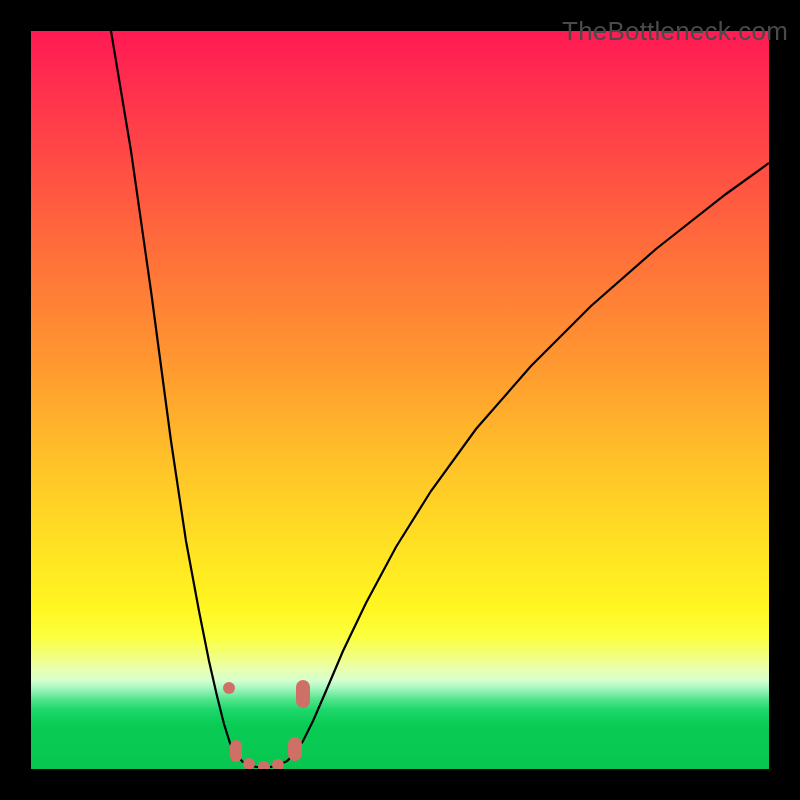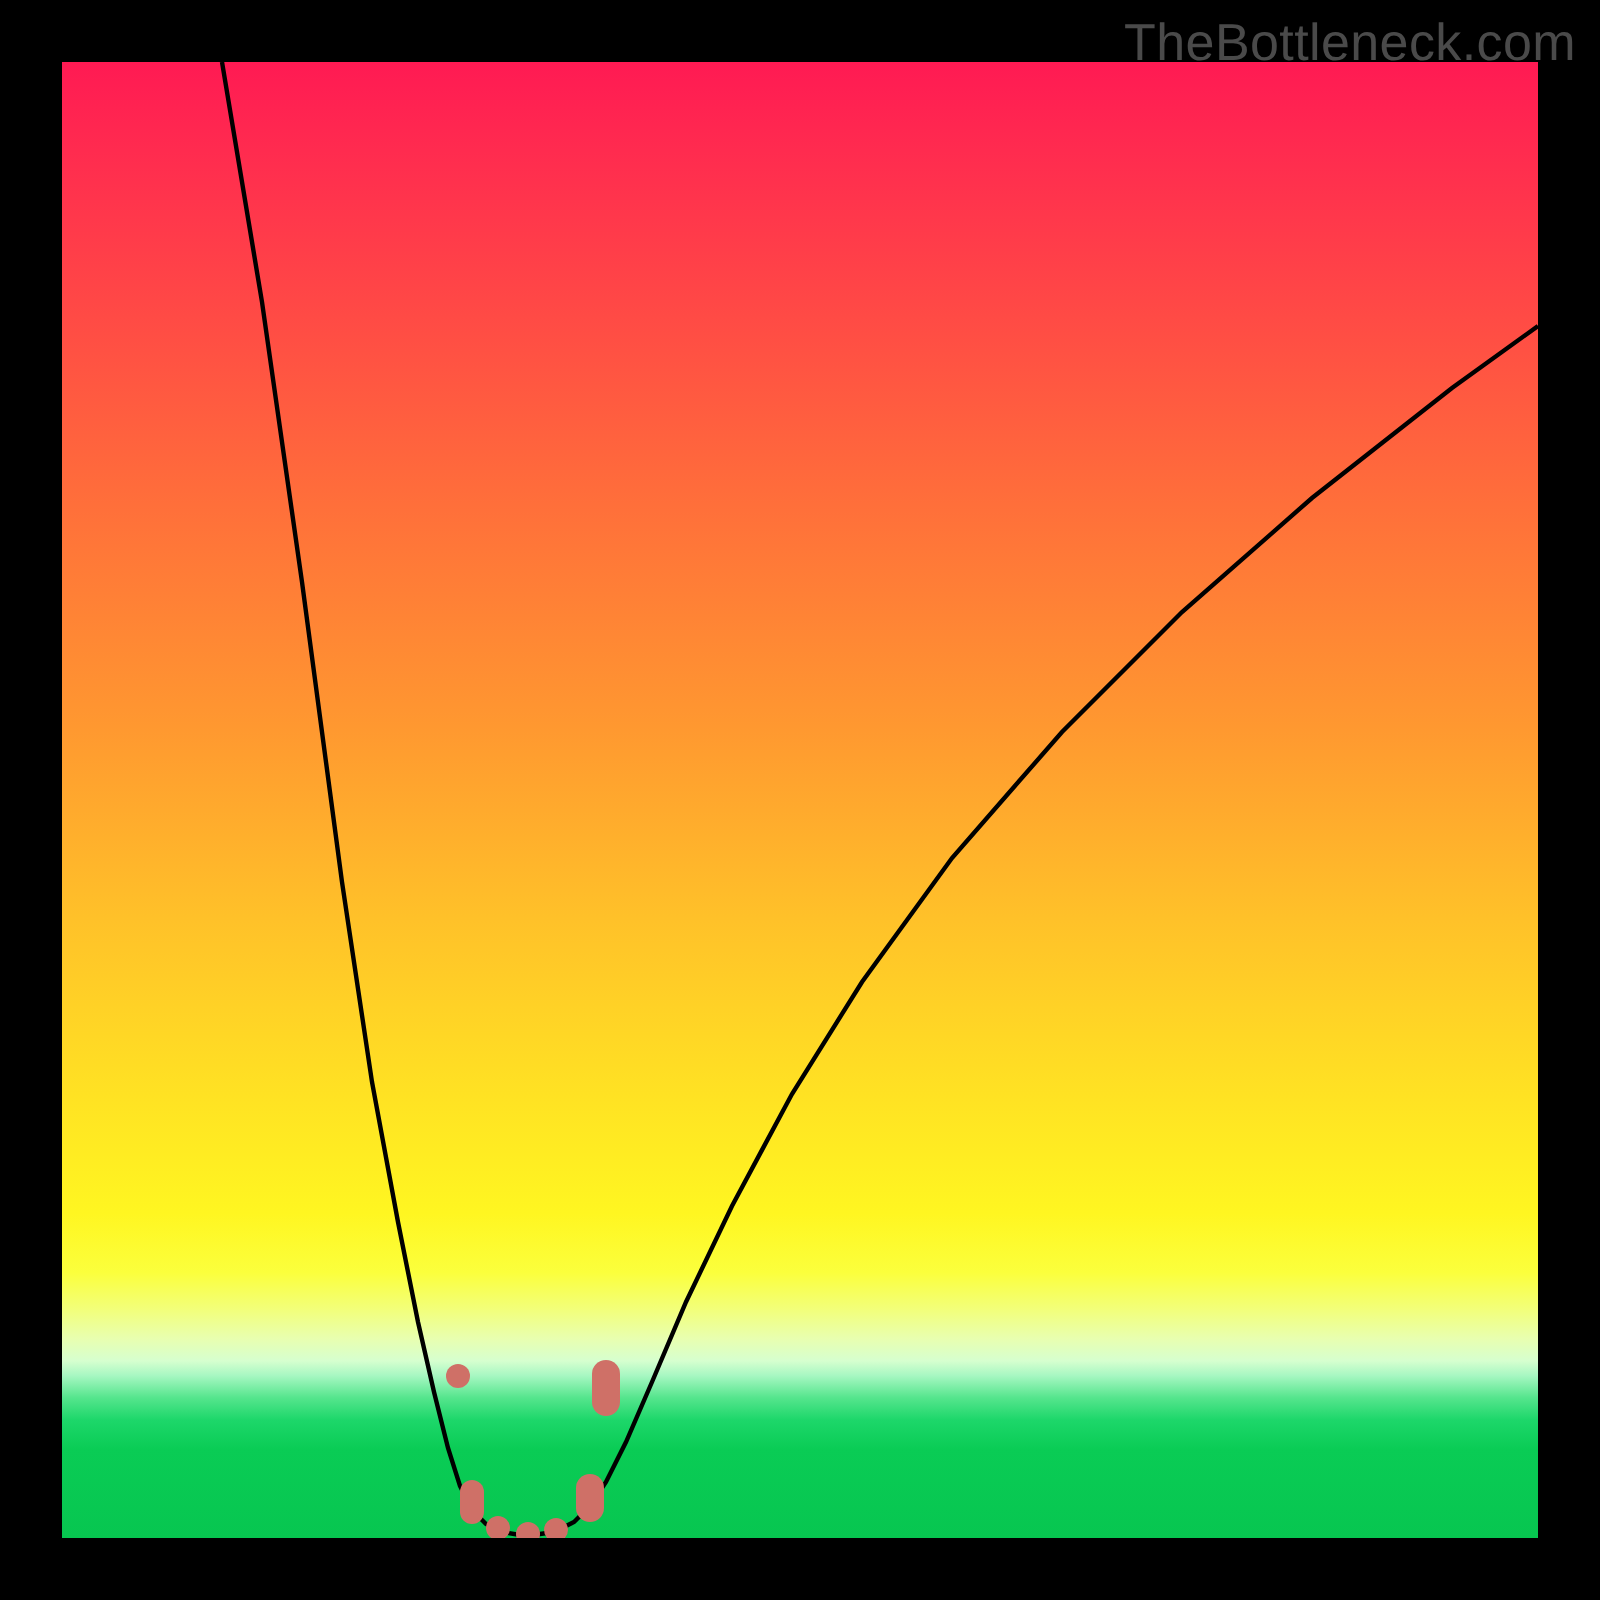--- a/index.html
+++ b/index.html
@@ -40,21 +40,21 @@
       #d6ffcf 88%,
       #a7f7c2 89%,
       #55e58d 90.5%,
       #1dd76a 92%,
       #0acc55 94%,
       #07c650 100%
     );
   }
   .watermark {
     position: absolute;
-    top: 6px;
+    top: 16px;
     right: 12px;
     color: #4a4a4a;
     font-size: 26px;
     font-weight: 500;
     letter-spacing: 0.2px;
     z-index: 10;
   }
   svg.curve {
     position: absolute;
     left: 0; top: 0;

